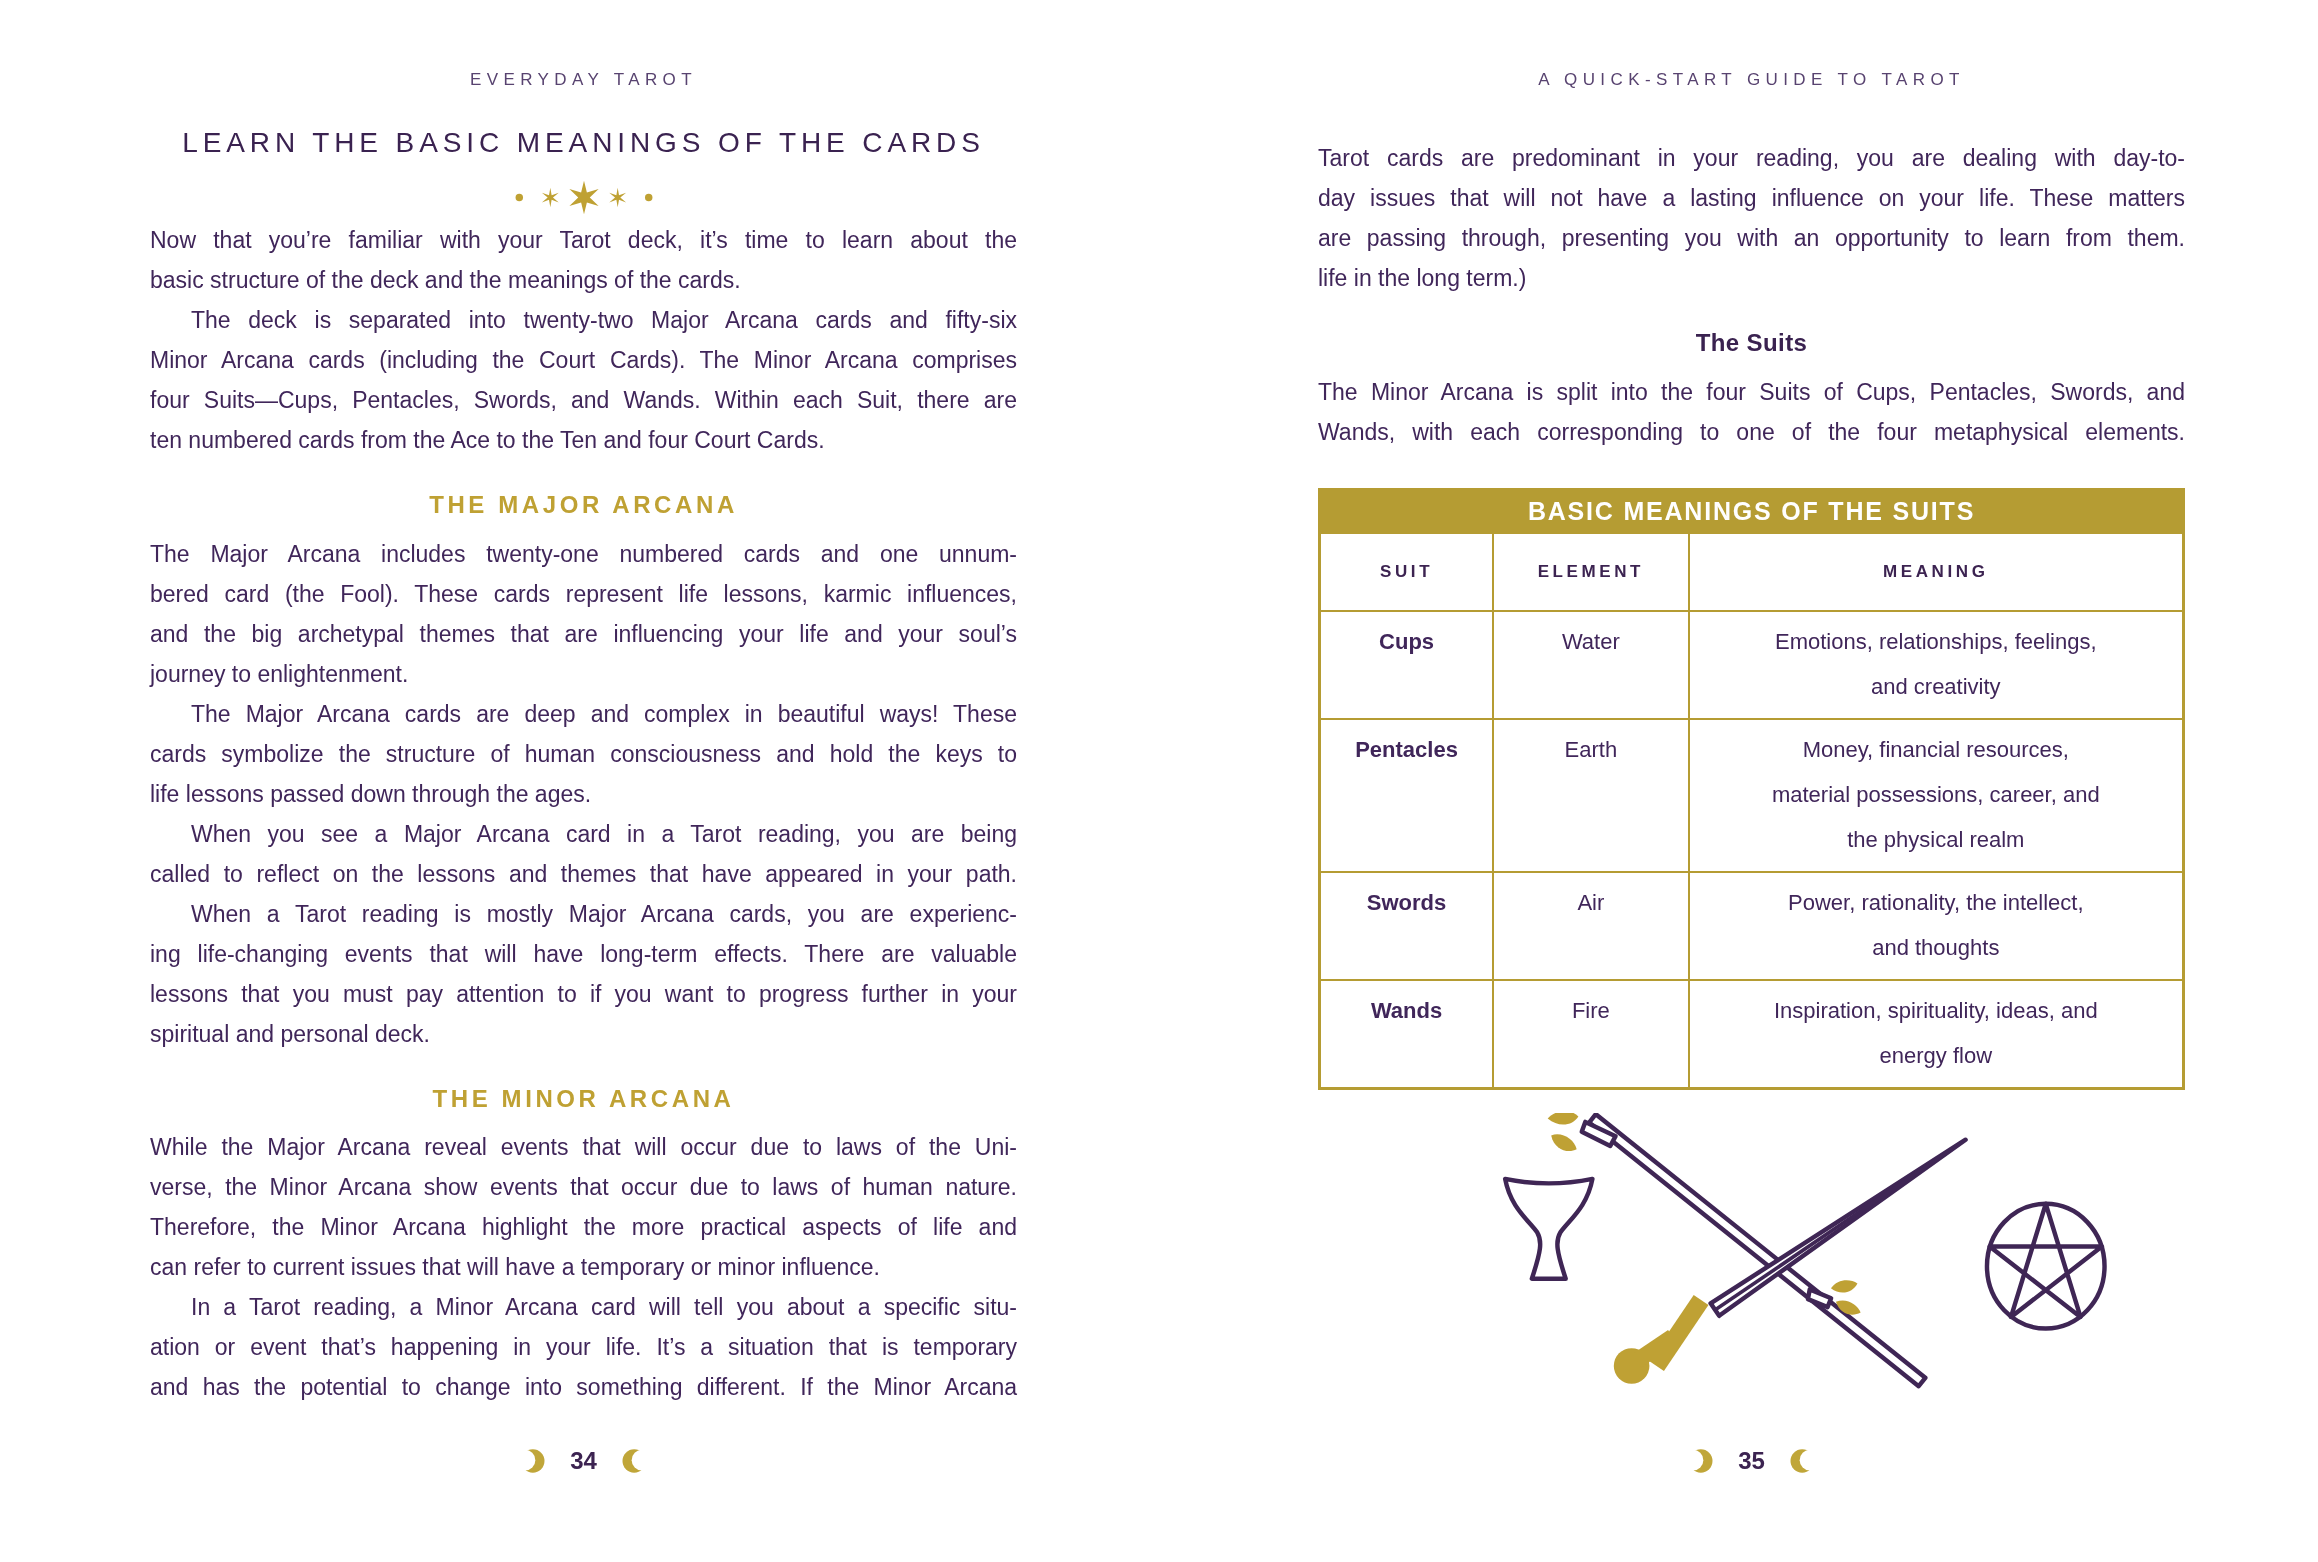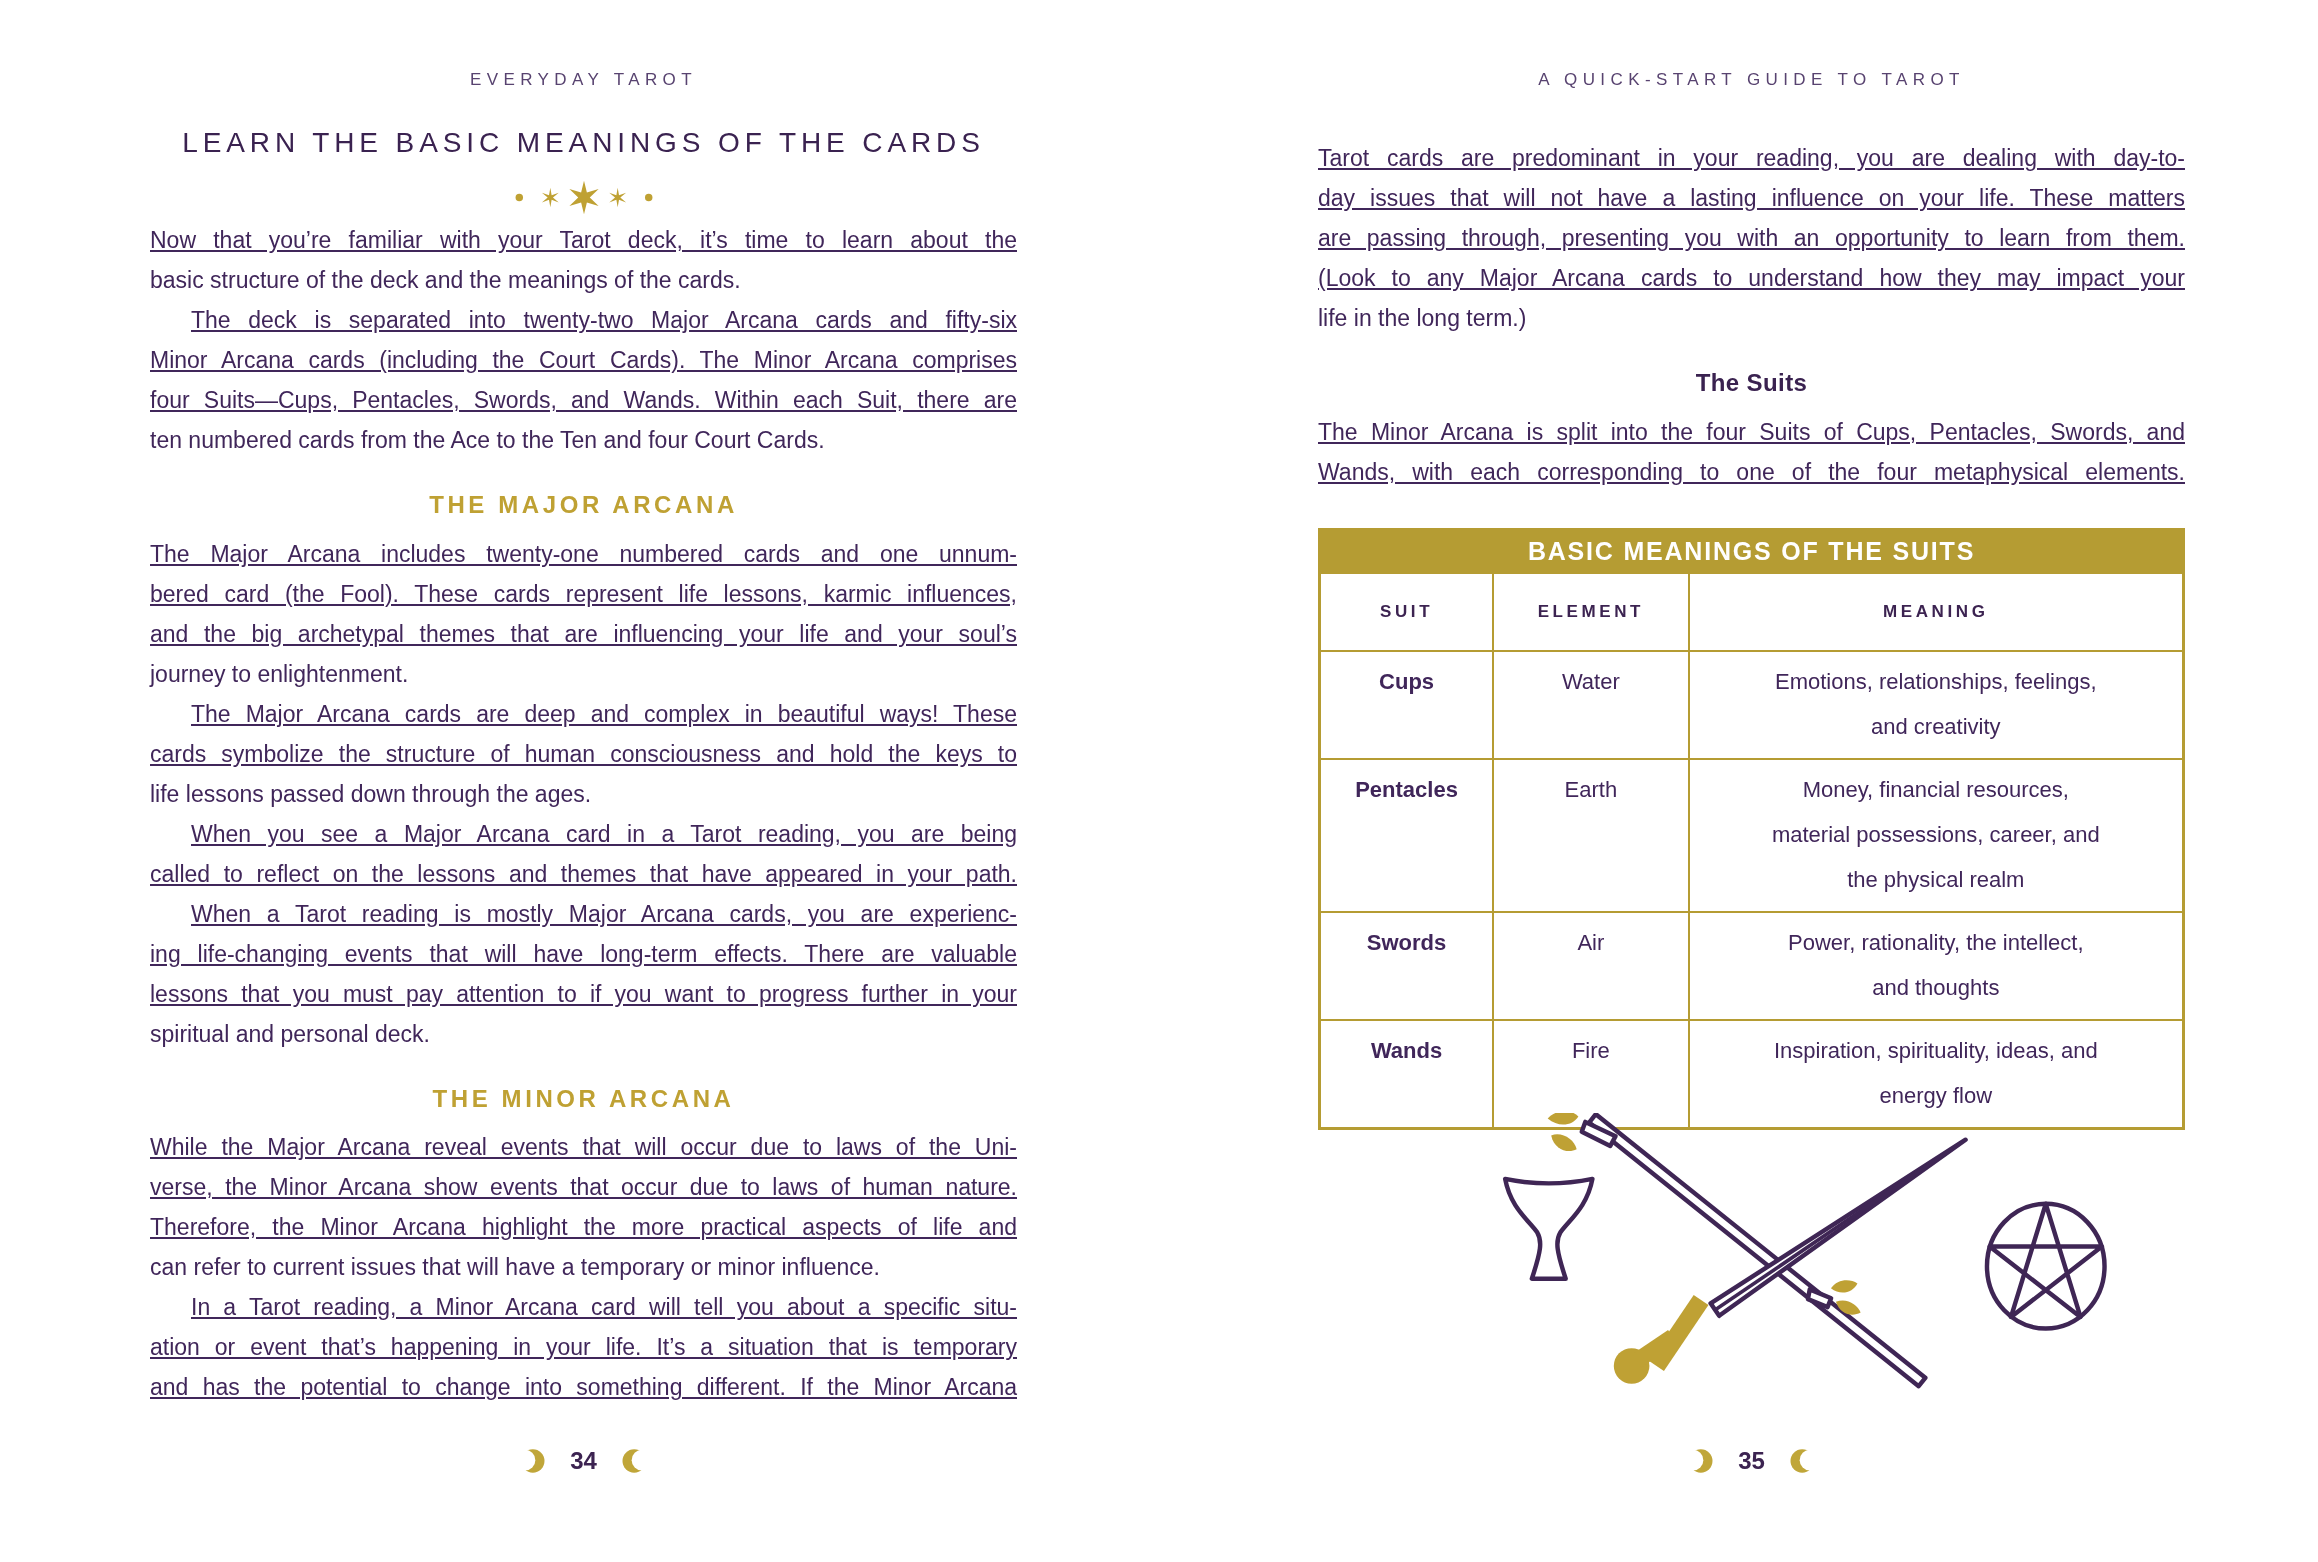--- a/index.html
+++ b/index.html
@@ -10,21 +10,21 @@
   .page.right{left:1318px;}
   .runhead{position:absolute;top:70px;left:0;width:100%;text-align:center;
            font-size:17px;letter-spacing:5.4px;color:#584370;}
   .title{position:absolute;top:127px;left:0;width:100%;margin:0;text-align:center;
          font-size:28px;font-weight:400;letter-spacing:4.9px;color:#3a2250;}
   .star-row{position:absolute;top:178px;left:0;width:100%;text-align:center;}
   .bodycol{position:absolute;left:0;width:100%;font-size:23px;line-height:40px;}
   .bodycol.lp{top:220px;}
   .bodycol.rp{top:138px;}
   .ln{width:100%;}
-  .jl{text-align:justify;text-align-last:justify;text-decoration:underline;}
+  .jl{text-align:justify;text-align-last:justify;}
   .ll{text-align:left;}
   .ind{padding-left:41px;box-sizing:border-box;}
   .sect{margin:27px 0 10.7px 0;height:36px;line-height:36px;text-align:center;
         font-size:24px;font-weight:bold;letter-spacing:3.6px;color:#bfa133;}
   .suitshead{margin:27px 0 10.7px 0;height:36px;line-height:36px;text-align:center;
         font-size:24px;font-weight:bold;color:#3a2250;letter-spacing:0.4px;}
   table.suits{width:100%;border-collapse:collapse;margin-top:36px;border:3.6px solid #b59c33;}
   table.suits td,table.suits th{border:2.7px solid #b59c33;vertical-align:top;}
   .tbl-title{background:#b59c33;color:#ffffff;font-size:25px;font-weight:bold;
              letter-spacing:1.8px;text-align:center;height:39px;line-height:39px;}
@@ -125,21 +125,20 @@
   </section>
 
   <section class="page right">
     <div class="runhead">A QUICK-START GUIDE TO TAROT</div>
 
     <div class="bodycol rp">
       <div>
         <div class="ln jl">Tarot cards are predominant in your reading, you are dealing with day-to-</div>
         <div class="ln jl">day issues that will not have a lasting influence on your life. These matters</div>
         <div class="ln jl">are passing through, presenting you with an opportunity to learn from them.</div>
-        <div class="ln jl">(Look to any Major Arcana cards to understand how they may impact your</div>
         <div class="ln ll">life in the long term.)</div>
       </div>
 
       <h2 class="suitshead">The Suits</h2>
 
       <div>
         <div class="ln jl">The Minor Arcana is split into the four Suits of Cups, Pentacles, Swords, and</div>
         <div class="ln jl">Wands, with each corresponding to one of the four metaphysical elements.</div>
       </div>
 

